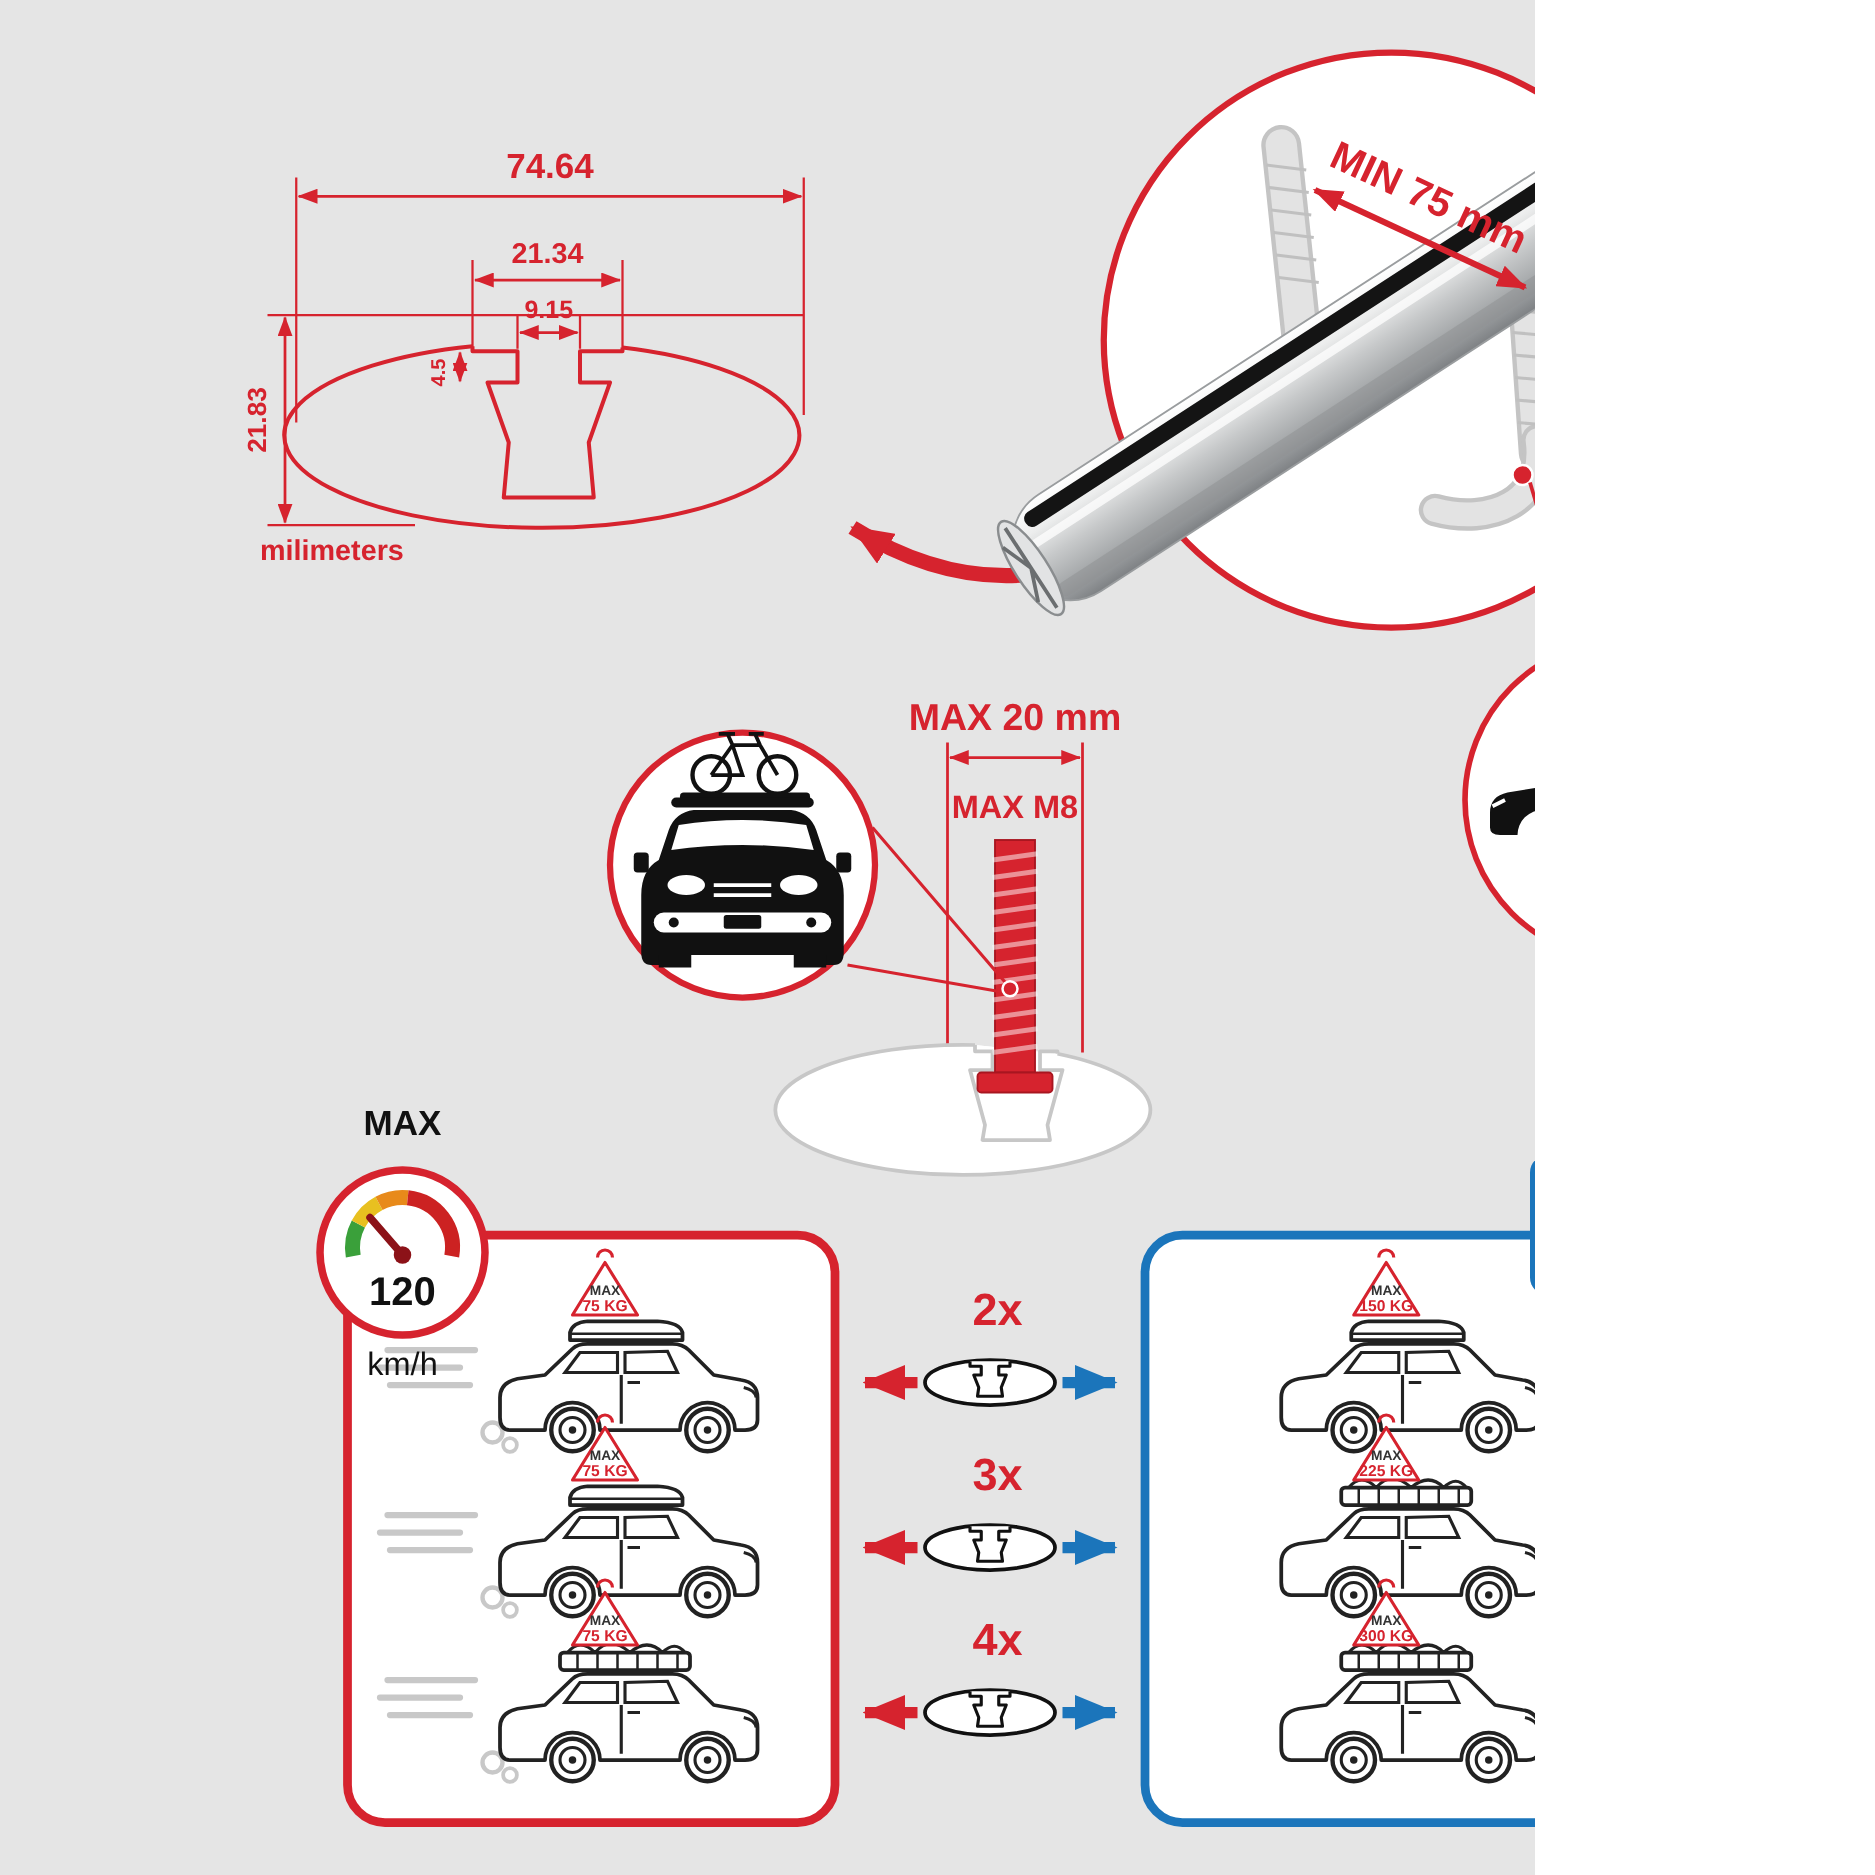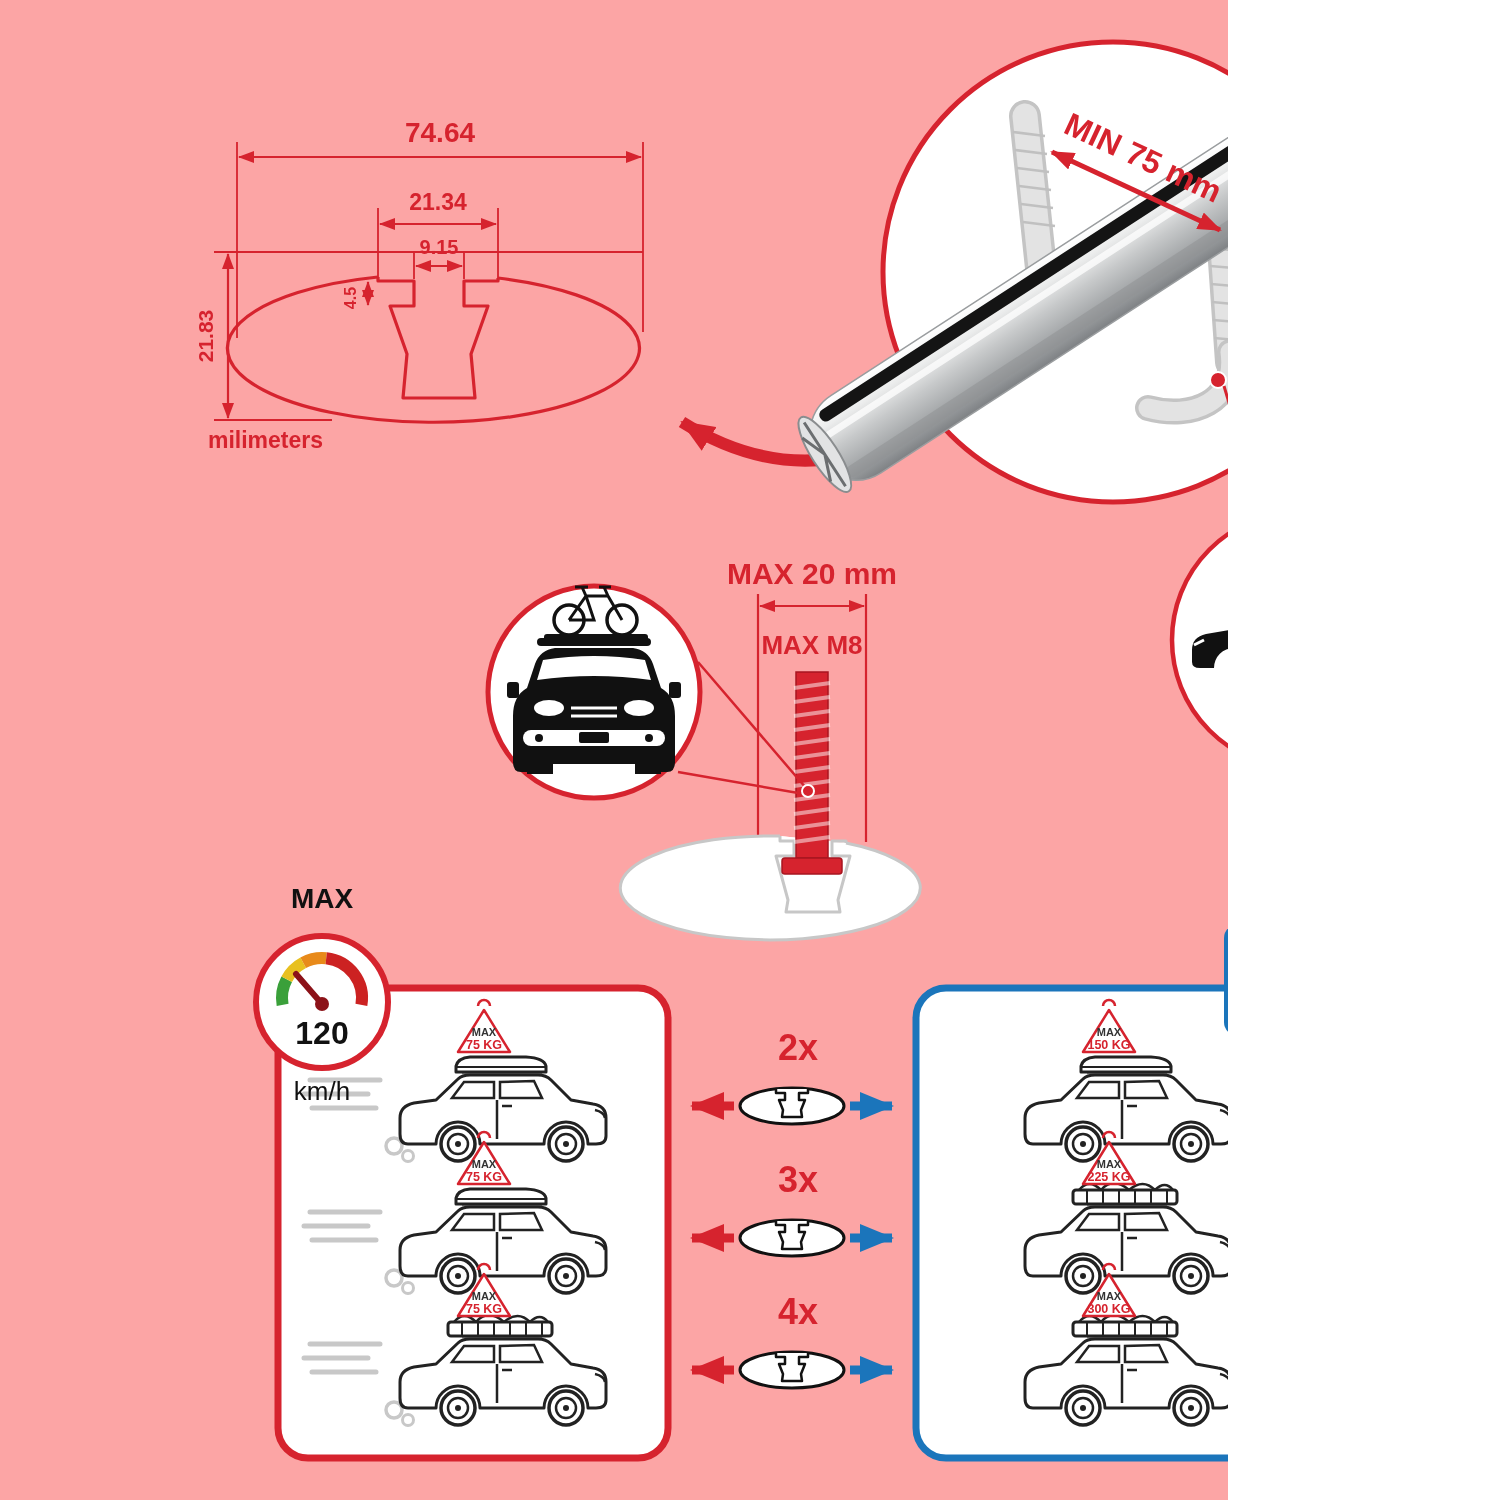--- a/index.html
+++ b/index.html
@@ -1,16 +1,16 @@
 <!DOCTYPE html>
 <html><head>
 <meta charset="utf-8">
 <style>
   html,body{margin:0;padding:0;background:#fff;}
-  .canvas{position:relative;width:1228px;height:1500px;background:#fca5a5;overflow:hidden;
+  .canvas{position:relative;width:1228px;height:1500px;background:#e5e5e5;overflow:hidden;
           font-family:"Liberation Sans",sans-serif;}
   .canvas svg{position:absolute;left:0;top:0;}
   svg text{font-family:"Liberation Sans",sans-serif;}
   .t-red{fill:#d6232e;font-weight:bold;}
   .t-dark{fill:#111111;font-weight:bold;}
   .t-gray{fill:#333333;font-weight:bold;}
   .t-white{fill:#ffffff;font-weight:bold;}
   .dim{stroke:#d6232e;stroke-width:2.2;fill:none;}
   .dim-thin{stroke:#d6232e;stroke-width:1.8;fill:none;}
   .profile{stroke:#d6232e;stroke-width:3.2;fill:none;stroke-linejoin:round;}

